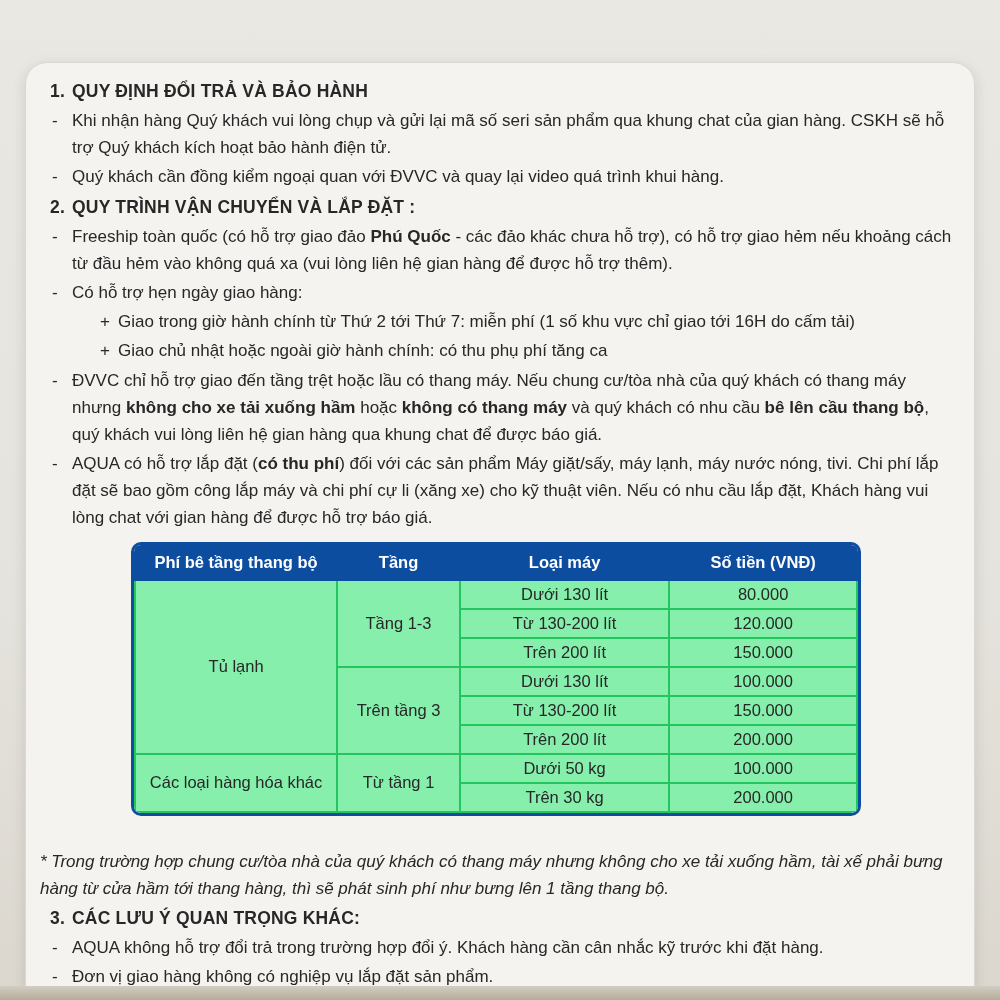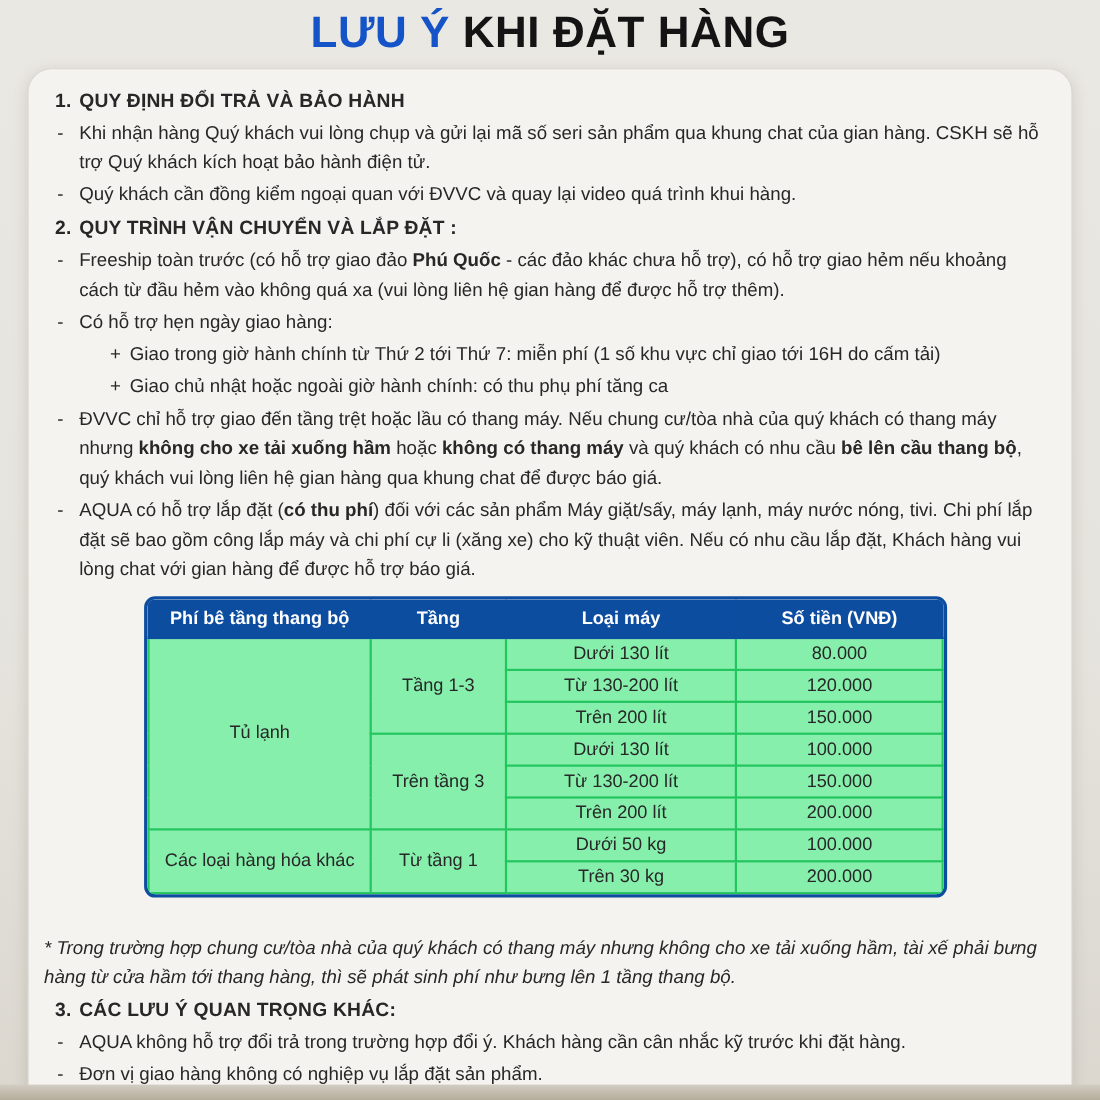--- a/index.html
+++ b/index.html
@@ -65,21 +65,20 @@
   .floor {
     position: absolute;
     left: 0; right: 0; bottom: 0; height: 14px;
     background: linear-gradient(180deg, #d2cdc2 0%, #b5ad9c 100%);
   }
 </style>
 </head>
 <body>
 
 <div class="page">
-  <h1 class="title"><span class="accent">LƯU Ý</span><span> KHI ĐẶT HÀNG</span></h1>
 
   <div class="card">
     <div id="content">
         <div class="block heading">
           <span class="marker">1.</span>
           <span class="txt">QUY ĐỊNH ĐỔI TRẢ VÀ BẢO HÀNH</span>
         </div>
         <div class="block bullet">
           <span class="marker">-</span>
           <span class="txt"><span>Khi nhận hàng Quý khách vui lòng chụp và gửi lại mã số seri sản phẩm qua khung chat của gian hàng. CSKH sẽ hỗ trợ Quý khách kích hoạt bảo hành điện tử.</span></span>
@@ -87,21 +86,21 @@
         <div class="block bullet">
           <span class="marker">-</span>
           <span class="txt"><span>Quý khách cần đồng kiểm ngoại quan với ĐVVC và quay lại video quá trình khui hàng.</span></span>
         </div>
         <div class="block heading">
           <span class="marker">2.</span>
           <span class="txt">QUY TRÌNH VẬN CHUYỂN VÀ LẮP ĐẶT  :</span>
         </div>
         <div class="block bullet">
           <span class="marker">-</span>
-          <span class="txt"><span>Freeship toàn trước (có hỗ trợ giao đảo </span><span class="b">Phú Quốc</span><span> - các đảo khác chưa hỗ trợ), có hỗ trợ giao hẻm nếu khoảng cách từ đầu hẻm vào không quá xa (vui lòng liên hệ gian hàng để được hỗ trợ thêm).</span></span>
+          <span class="txt"><span>Freeship toàn quốc (có hỗ trợ giao đảo </span><span class="b">Phú Quốc</span><span> - các đảo khác chưa hỗ trợ), có hỗ trợ giao hẻm nếu khoảng cách từ đầu hẻm vào không quá xa (vui lòng liên hệ gian hàng để được hỗ trợ thêm).</span></span>
         </div>
         <div class="block bullet">
           <span class="marker">-</span>
           <span class="txt"><span>Có hỗ trợ hẹn ngày giao hàng:</span></span>
         </div>
         <div class="block sub">
           <span class="marker">+</span>
           <span class="txt"><span>Giao trong giờ hành chính từ Thứ 2 tới Thứ 7: miễn phí (1 số khu vực chỉ giao tới 16H do cấm tải)</span></span>
         </div>
         <div class="block sub">

